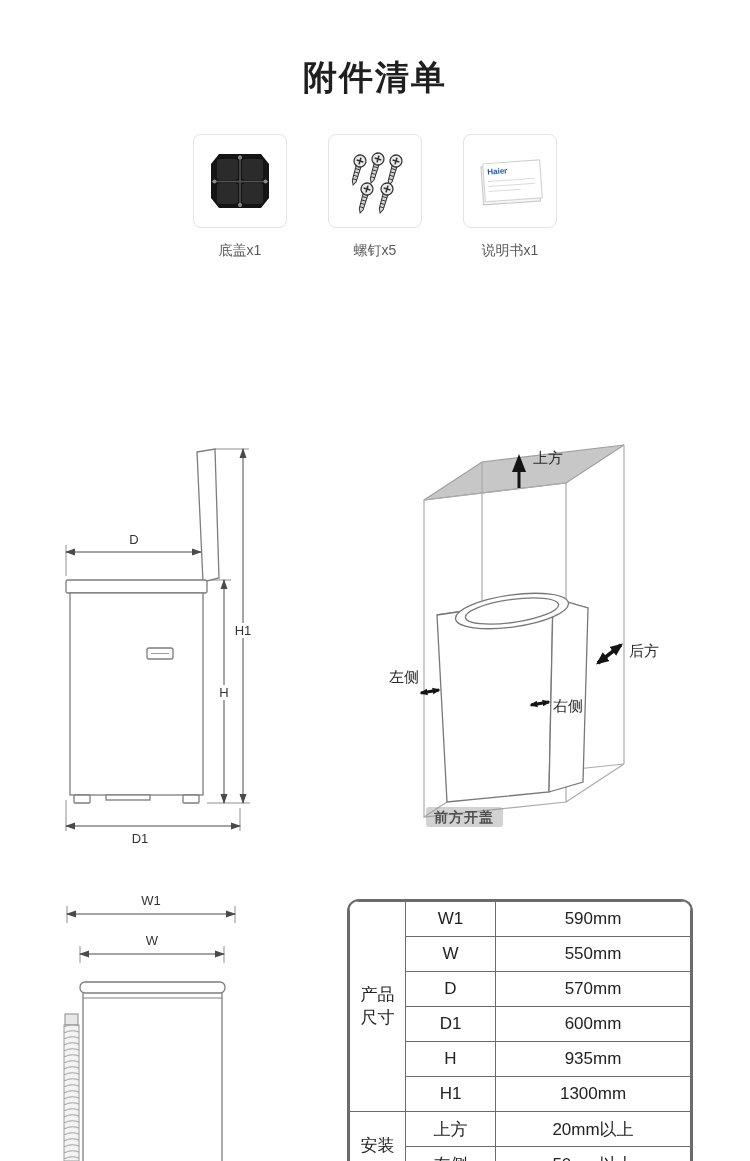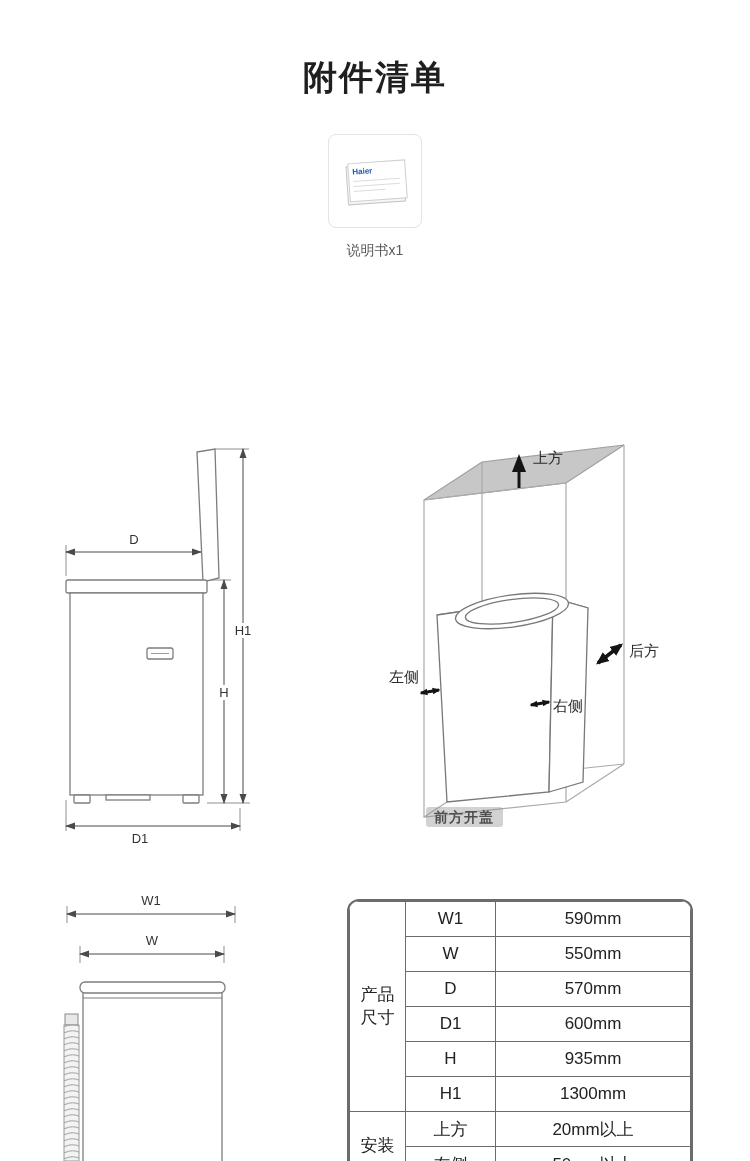--- a/index.html
+++ b/index.html
@@ -42,21 +42,59 @@
 </style>
 </head>
 <body>
 
 <div class="page">
 
   <div class="sec-title" id="accessories-title">附件清单</div>
 
   <div class="acc-row">
 
-
+    <div class="acc-item">
+      <div class="acc-box">
+        <svg width="70" height="70" viewBox="0 0 70 70">
+          <polygon points="14,8 56,8 64,18 64,52 56,62 14,62 6,52 6,18" fill="#141414"></polygon>
+          <rect x="12" y="13" width="21" height="21" rx="3" fill="#2b2b2b"></rect>
+          <rect x="37" y="13" width="21" height="21" rx="3" fill="#2b2b2b"></rect>
+          <rect x="12" y="37" width="21" height="21" rx="3" fill="#2b2b2b"></rect>
+          <rect x="37" y="37" width="21" height="21" rx="3" fill="#2b2b2b"></rect>
+          <line x1="35" y1="9" x2="35" y2="61" stroke="#555" stroke-width="1.5"></line>
+          <line x1="7" y1="35.5" x2="63" y2="35.5" stroke="#555" stroke-width="1.5"></line>
+          <circle cx="9.5" cy="35.5" r="2" fill="#8a8a8a"></circle>
+          <circle cx="60.5" cy="35.5" r="2" fill="#8a8a8a"></circle>
+          <circle cx="35" cy="11.5" r="2" fill="#8a8a8a"></circle>
+          <circle cx="35" cy="59" r="2" fill="#8a8a8a"></circle>
+        </svg>
+      </div>
+      <div class="acc-label">底盖x1</div>
+    </div>
+
+    <div class="acc-item">
+      <div class="acc-box">
+        <svg width="70" height="70" viewBox="0 0 70 70">
+          <defs>
+            <g id="screw">
+              <path d="M-2.5,5 L-2,21 L0,25 L2,21 L2.5,5 Z" fill="#d6d6d6" stroke="#333" stroke-width="1"></path>
+              <path d="M-2.3,8.5 h4.6 M-2.2,12 h4.4 M-2.1,15.5 h4.2 M-1.9,19 h3.8" stroke="#333" stroke-width="0.9"></path>
+              <circle cx="0" cy="0" r="6" fill="#ececec" stroke="#333" stroke-width="1.3"></circle>
+              <path d="M-3.5,0 H3.5 M0,-3.5 V3.5" stroke="#333" stroke-width="1.6"></path>
+            </g>
+          </defs>
+          <use href="#screw" transform="translate(20,15) rotate(16)"></use>
+          <use href="#screw" transform="translate(38,13) rotate(16)"></use>
+          <use href="#screw" transform="translate(56,15) rotate(16)"></use>
+          <use href="#screw" transform="translate(27,43) rotate(16)"></use>
+          <use href="#screw" transform="translate(47,43) rotate(16)"></use>
+        </svg>
+      </div>
+      <div class="acc-label">螺钉x5</div>
+    </div>
 
 
     <div class="acc-item">
       <div class="acc-box">
         <svg width="70" height="70" viewBox="0 0 70 70">
           <g transform="rotate(-4 35 35)">
             <rect x="7" y="19" width="57" height="38" fill="#f6f6f6" stroke="#c5c5c5"></rect>
             <rect x="9" y="16" width="57" height="38" fill="#ffffff" stroke="#cfcfcf"></rect>
             <text x="13" y="27" font-size="8" font-weight="bold" fill="#1e5aa8">Haier</text>
             <line x1="13" y1="34" x2="60" y2="34" stroke="#dcdcdc"></line>

